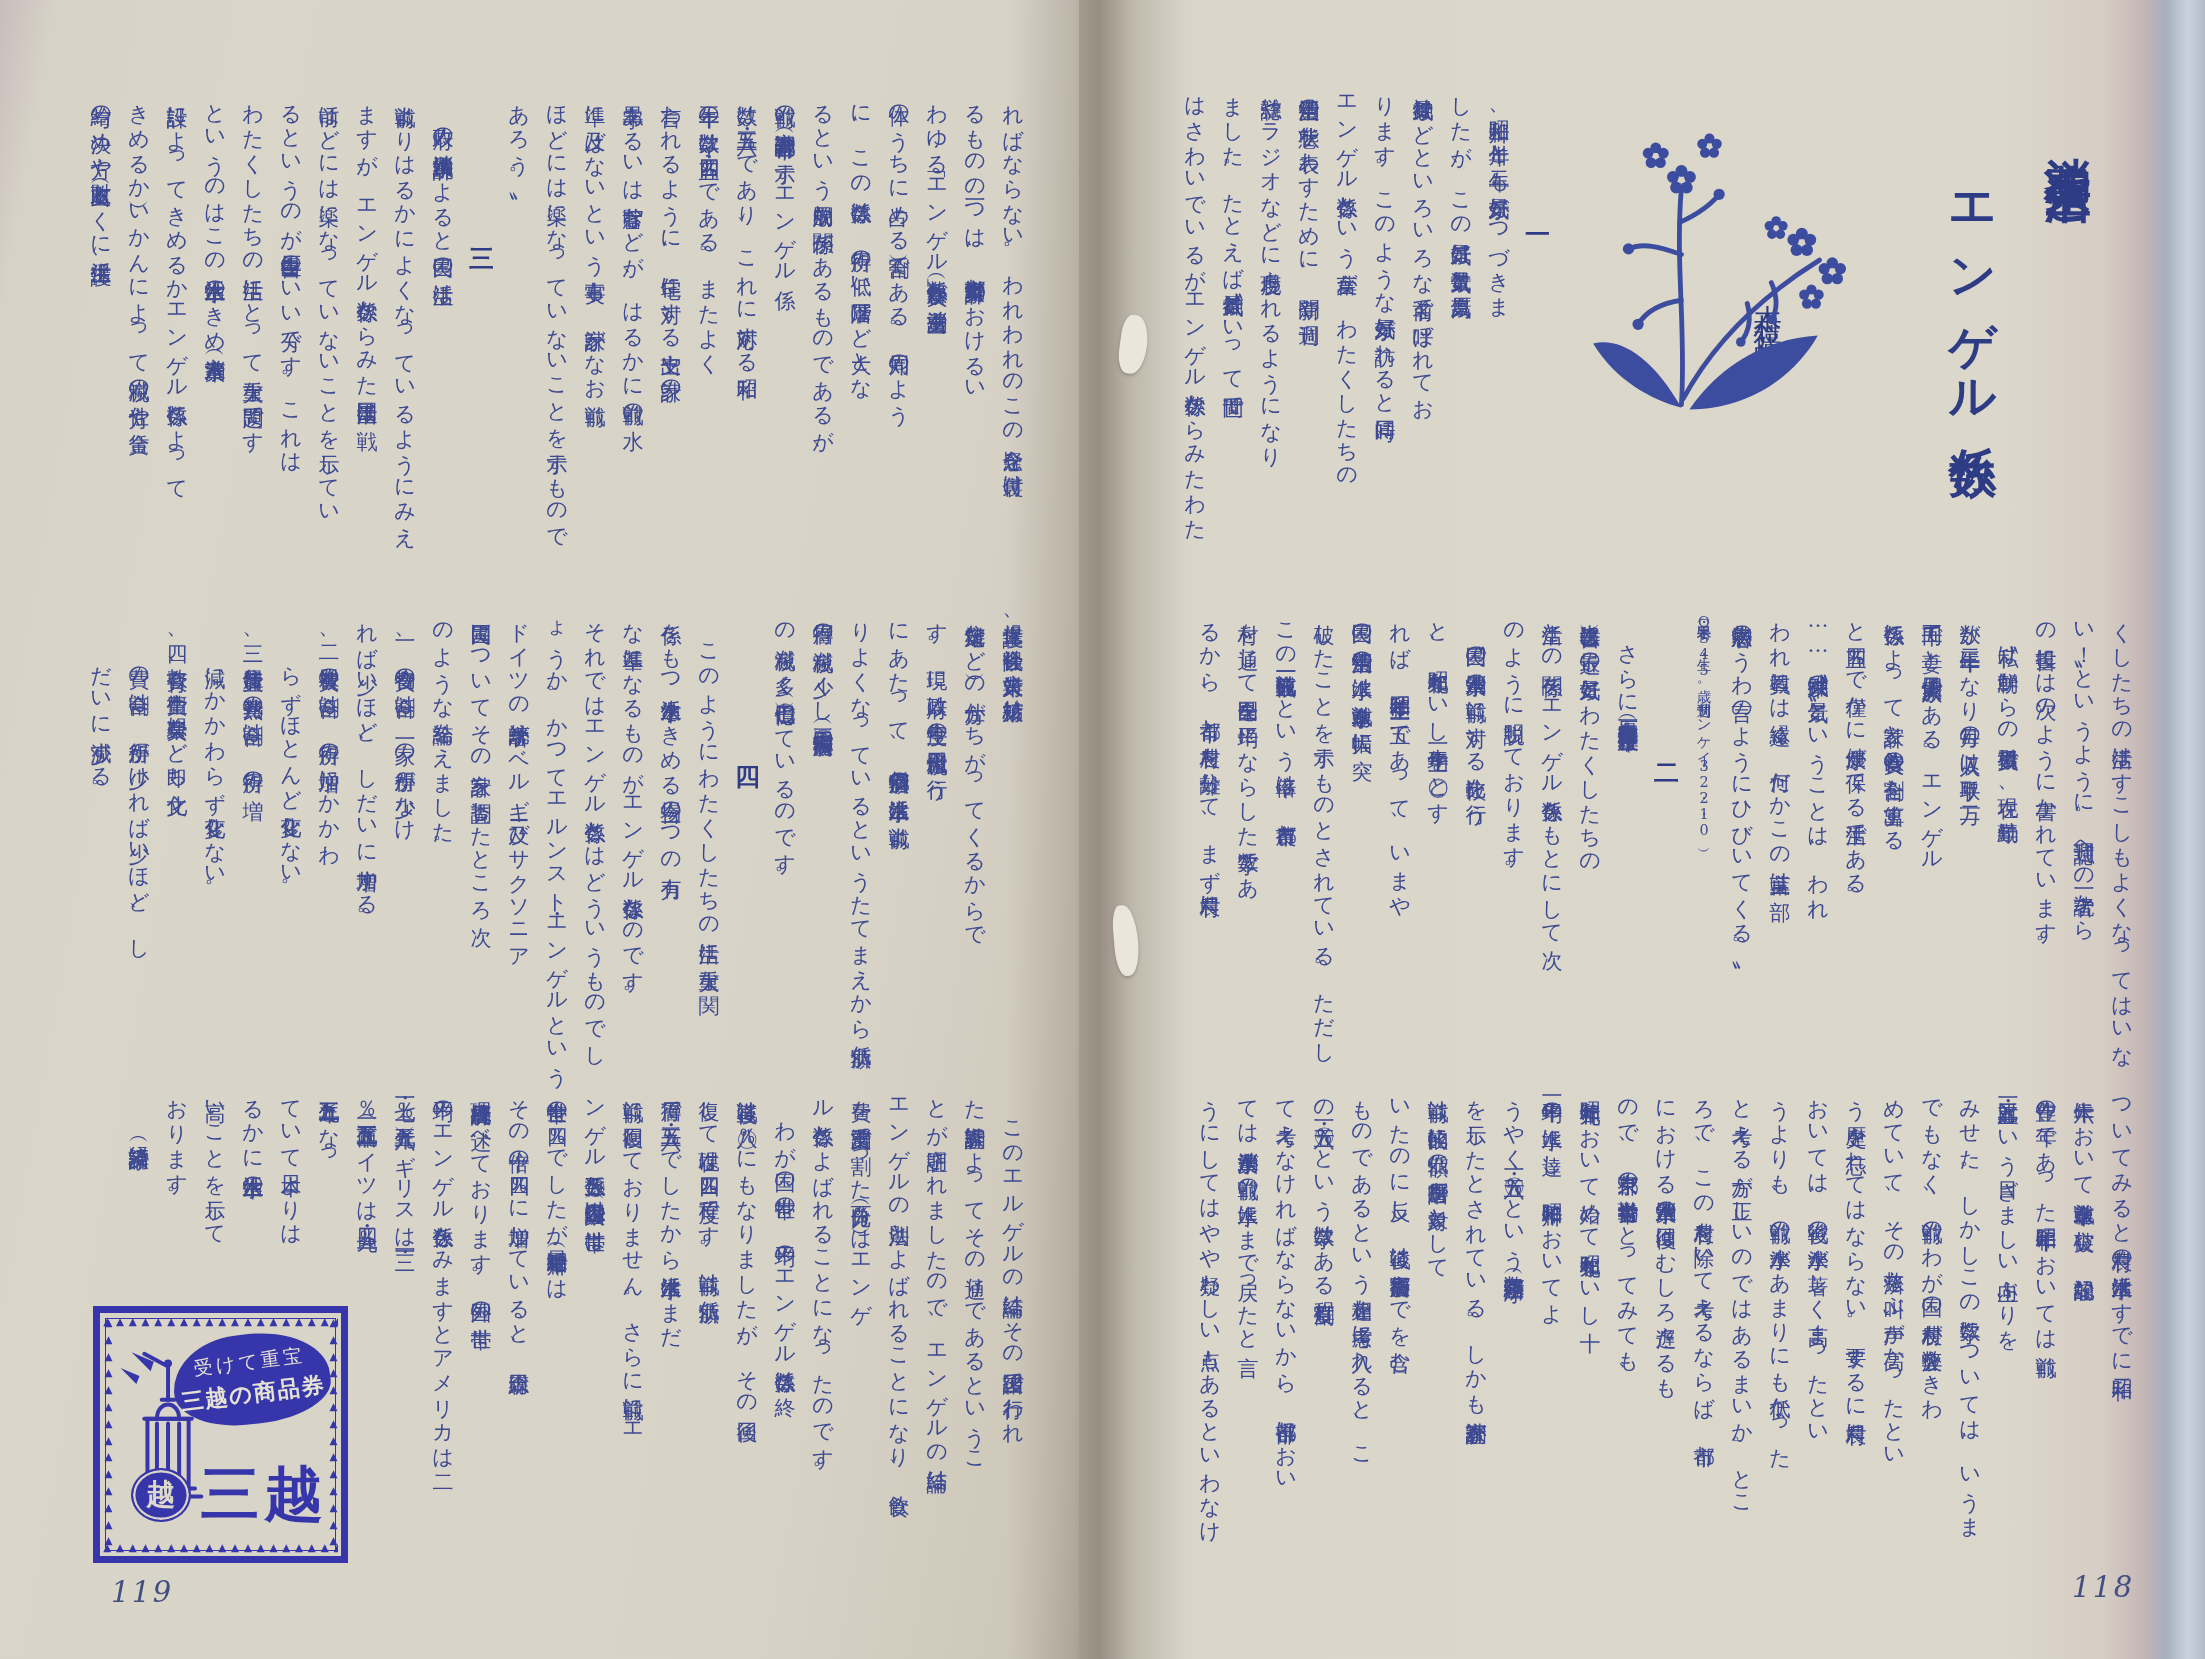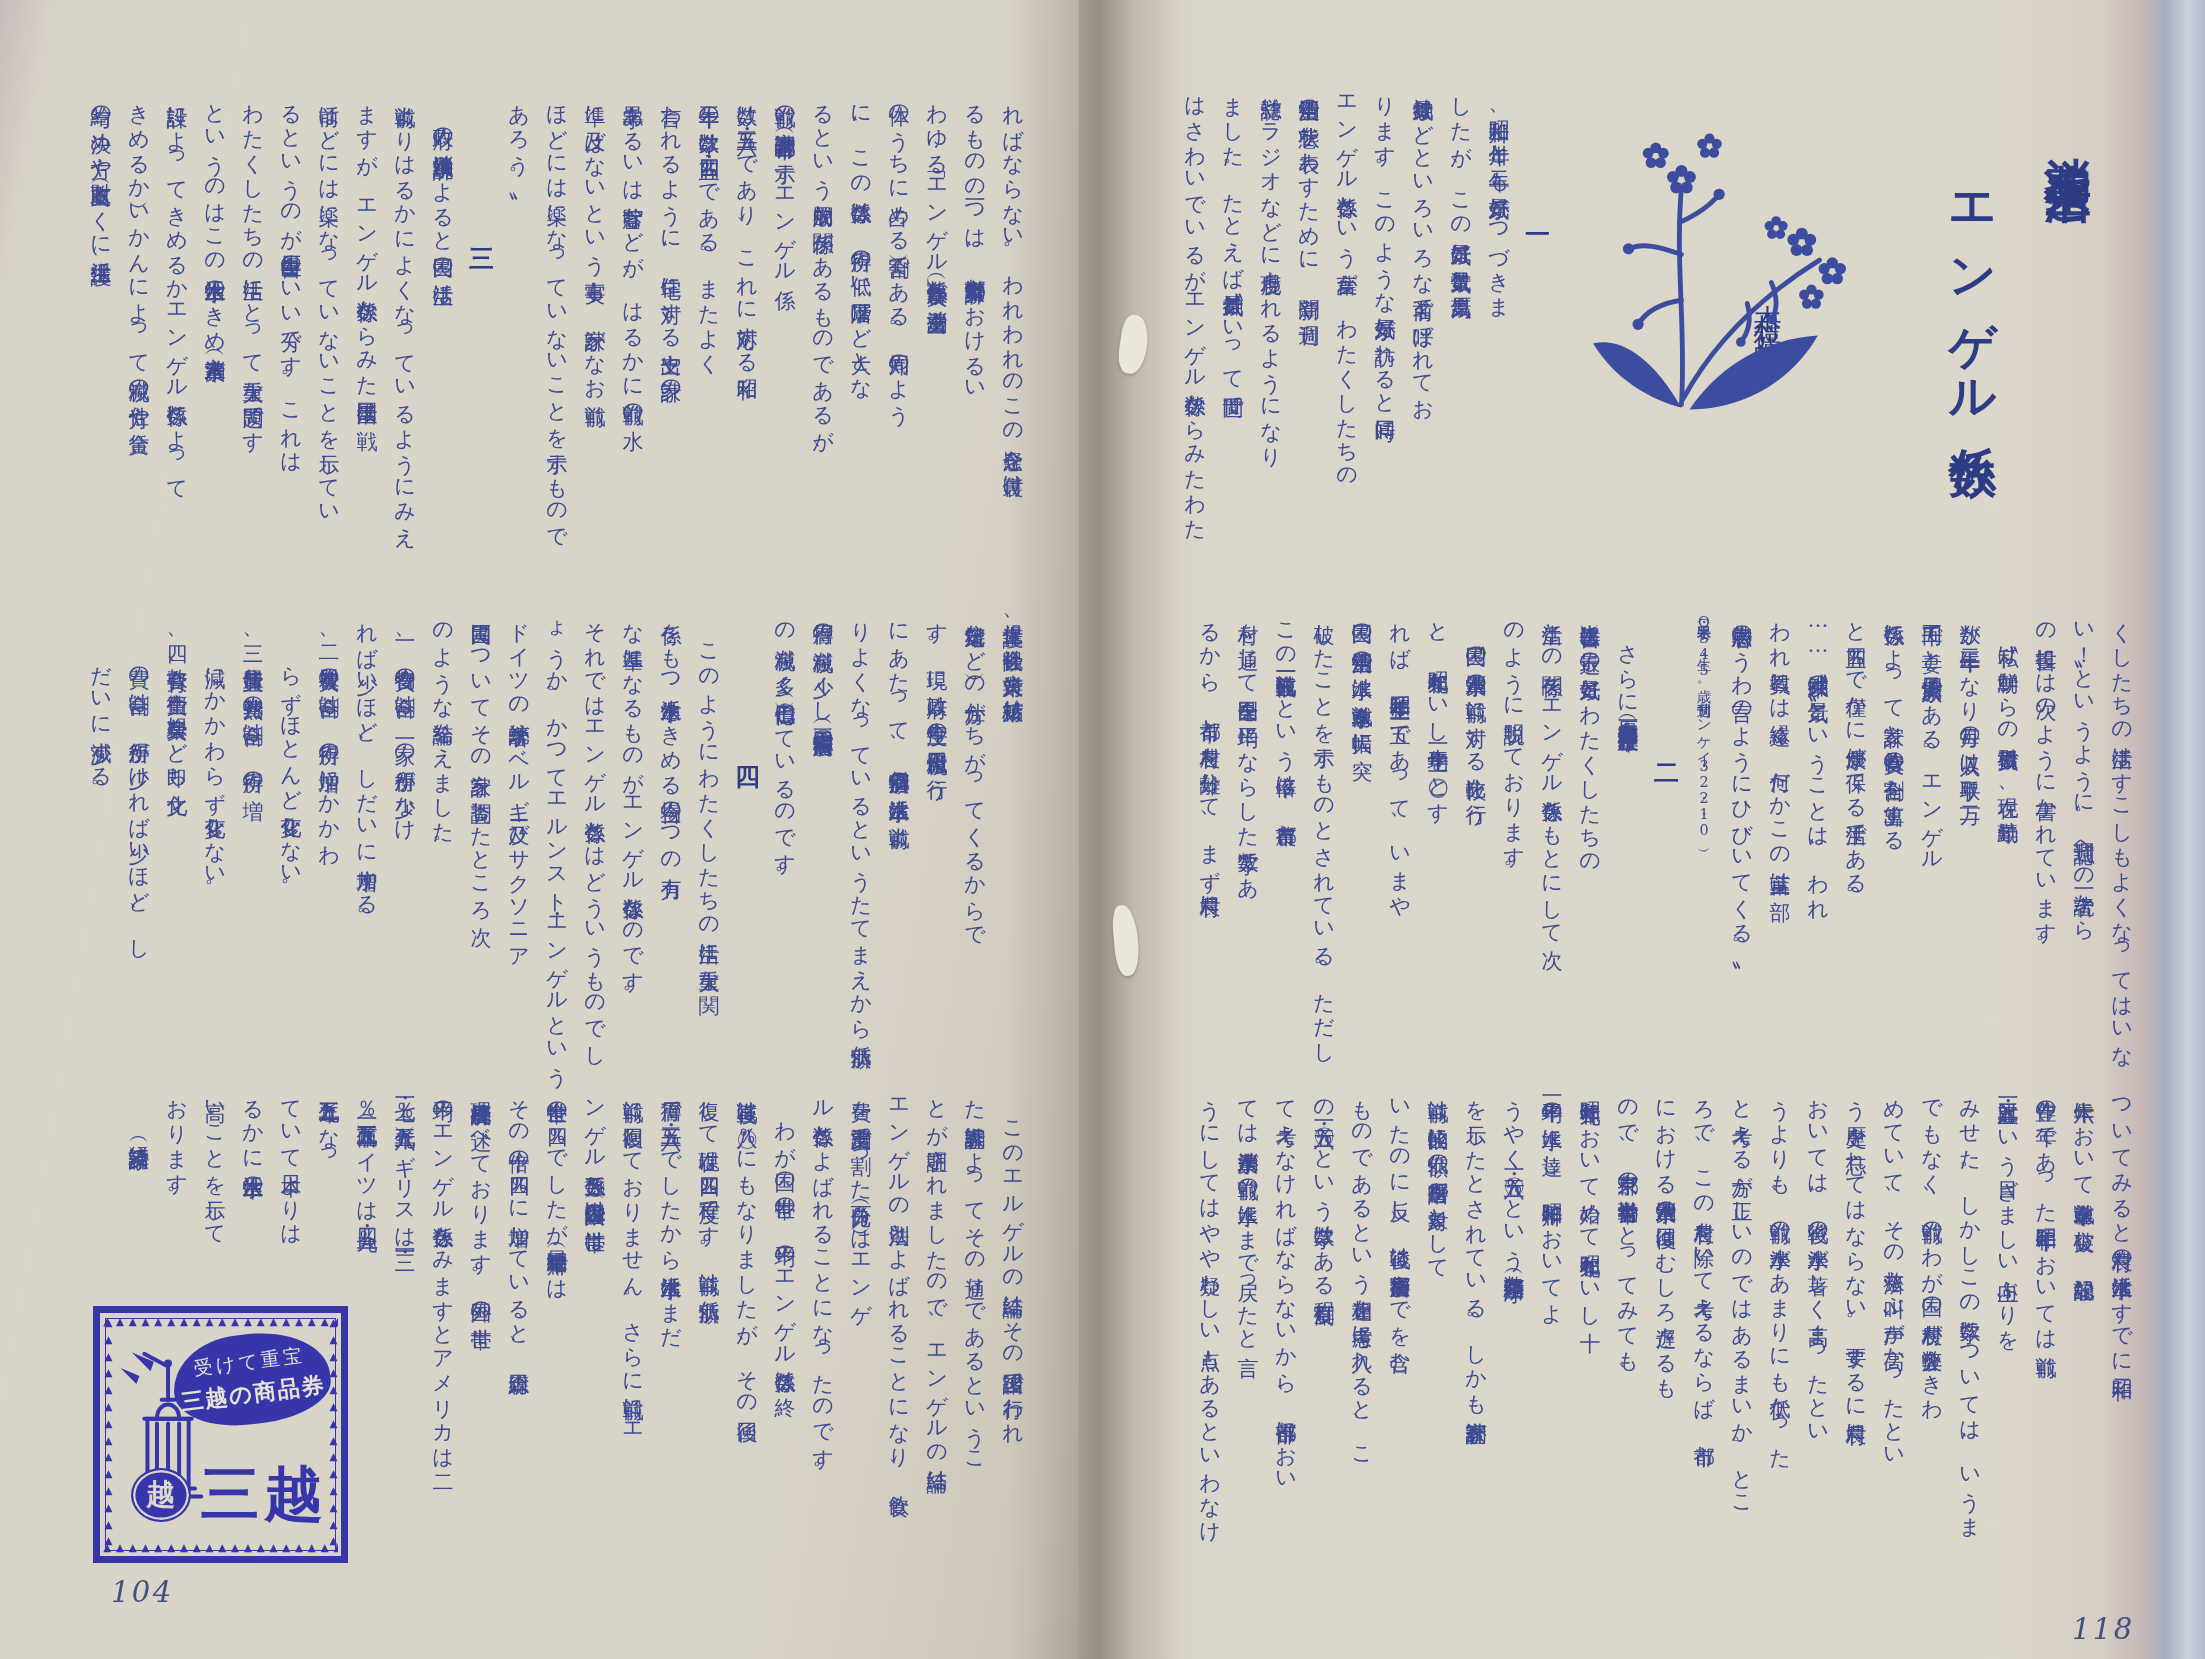--- a/index.html
+++ b/index.html
@@ -67,21 +67,21 @@
     font-size:28px;letter-spacing:9.6px;color:var(--ink-dark);
   }
   .flower{position:absolute;left:1561px;top:90px;width:289px;height:321px;}
 
   
   .pagenum{
     position:absolute;font-size:29px;font-style:italic;color:#41507e;
     font-family:"DejaVu Serif", serif;letter-spacing:2.4px;
   }
   .pagenum-left{left:111px;top:1575px;}
-  .pagenum-right{left:2072px;top:1612px;}
+  .pagenum-right{left:2072px;top:1570px;}
 
   
   .ad{
     position:absolute;left:93px;top:1306px;width:255px;height:257px;
     border:7.2px solid var(--ad);background:#d9d4c8;box-sizing:border-box;
     color:var(--ad);
   }
   .ad-inner{position:absolute;left:4.8px;top:4.8px;right:4.8px;bottom:4.8px;border:1.6px solid var(--ad);}
   .zz{position:absolute;color:var(--ad);font-size:10.4px;letter-spacing:4.8px;overflow:hidden;white-space:nowrap;}
   .zz-top{left:3.2px;right:3.2px;top:1.6px;height:13px;}
@@ -339,15 +339,15 @@
     <div class="ad-tag1">受けて重宝</div>
     <div class="ad-tag2">三越の商品券</div>
   </div>
 
   <div class="ad-bottom">
     <div class="ad-seal">越</div>
     <div class="ad-name">三越</div>
   </div>
 </div>
 
-<div class="pagenum pagenum-left">104</div>
+<div class="pagenum pagenum-left">119</div>
 <div class="pagenum pagenum-right">118</div>
 
 
 </body></html>

